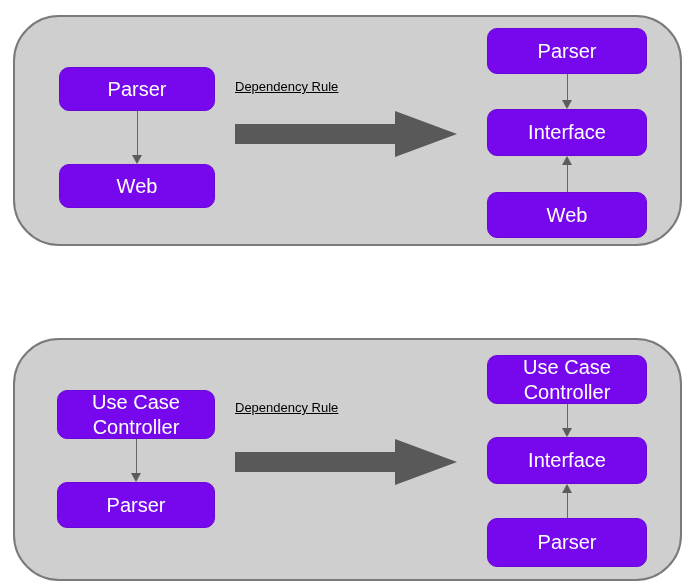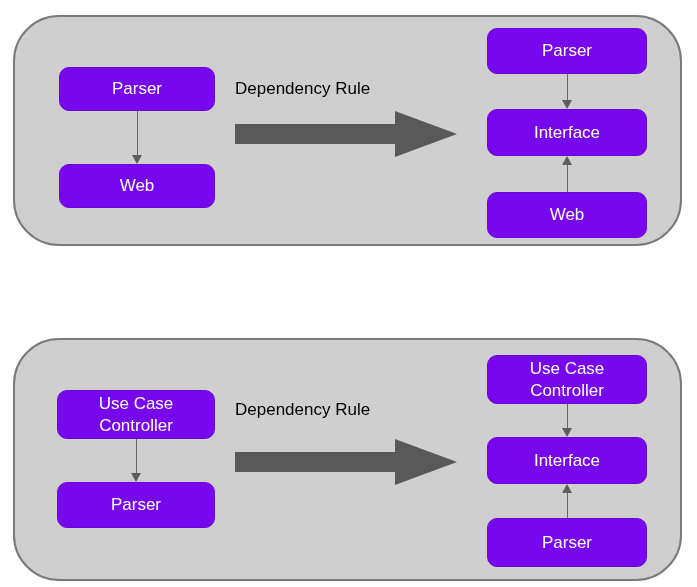--- a/index.html
+++ b/index.html
@@ -26,35 +26,36 @@
   }
   .panel.p1 { top: 15px;  height: 231px; }
   .panel.p2 { top: 338px; height: 243px; }
 
   .node {
     position: absolute;
     background: #7708ee;
     border: 1px solid #6a07d6;
     border-radius: 10px;
     color: #ffffff;
-    font-size: 17px;
+    font-size: 20px;
     line-height: 1.25;
     display: flex;
     align-items: center;
     justify-content: center;
     text-align: center;
     box-sizing: border-box;
     padding: 2px 6px;
   }
 
   .dep-label {
     position: absolute;
     color: #000000;
-    font-size: 17px;
+    font-size: 13px;
     white-space: nowrap;
+    text-decoration: underline;
   }
 
   .big-arrow {
     position: absolute;
     display: flex;
     align-items: center;
     height: 46px;
   }
   .big-arrow .shaft {
     width: 160px;

